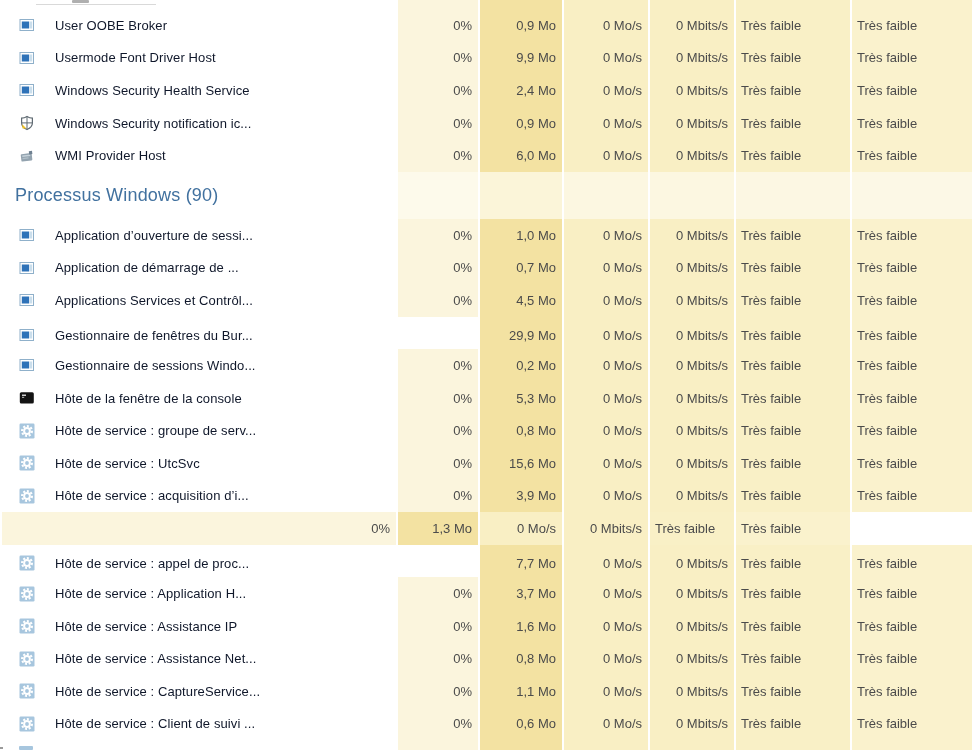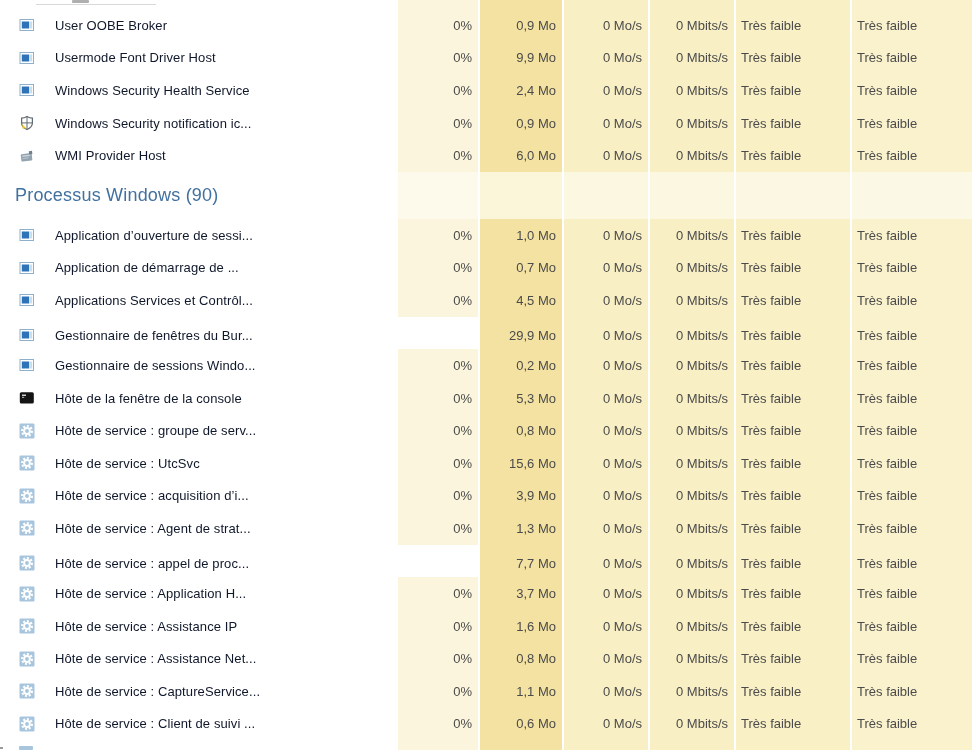--- a/index.html
+++ b/index.html
@@ -409,34 +409,20 @@
       <span class="pname">Hôte de service : acquisition d’i...</span>
     </div>
     <div class="cell vcell num cpu">0%</div>
     <div class="cell vcell num mem">3,9 Mo</div>
     <div class="cell vcell num disk">0 Mo/s</div>
     <div class="cell vcell num net">0 Mbits/s</div>
     <div class="cell vcell txt power">Très faible</div>
     <div class="cell vcell txt trend">Très faible</div>
   </div>
       <div class="row show-gear has-chevron">
-    <div class="cell name-cell">
-
-      <span class="icon">
-
-        <span class="icon-gear">
-          <svg width="16" height="16" viewBox="0 0 16 16">
-            <rect x="0.5" y="0.5" width="15" height="15" rx="1.2" fill="#a7c6de"></rect>
-            <circle cx="8" cy="8" r="5" fill="none" stroke="#ffffff" stroke-width="2" stroke-dasharray="2.1 1.7"></circle>
-            <circle cx="8" cy="8" r="2.9" fill="none" stroke="#ffffff" stroke-width="2"></circle>
-          </svg>
-        </span>
-      </span>
-      <span class="pname">Hôte de service : Agent de strat...</span>
-    </div>
     <div class="cell vcell num cpu">0%</div>
     <div class="cell vcell num mem">1,3 Mo</div>
     <div class="cell vcell num disk">0 Mo/s</div>
     <div class="cell vcell num net">0 Mbits/s</div>
     <div class="cell vcell txt power">Très faible</div>
     <div class="cell vcell txt trend">Très faible</div>
   </div>
       <div class="row show-gear has-chevron">
     <div class="cell name-cell">
 

